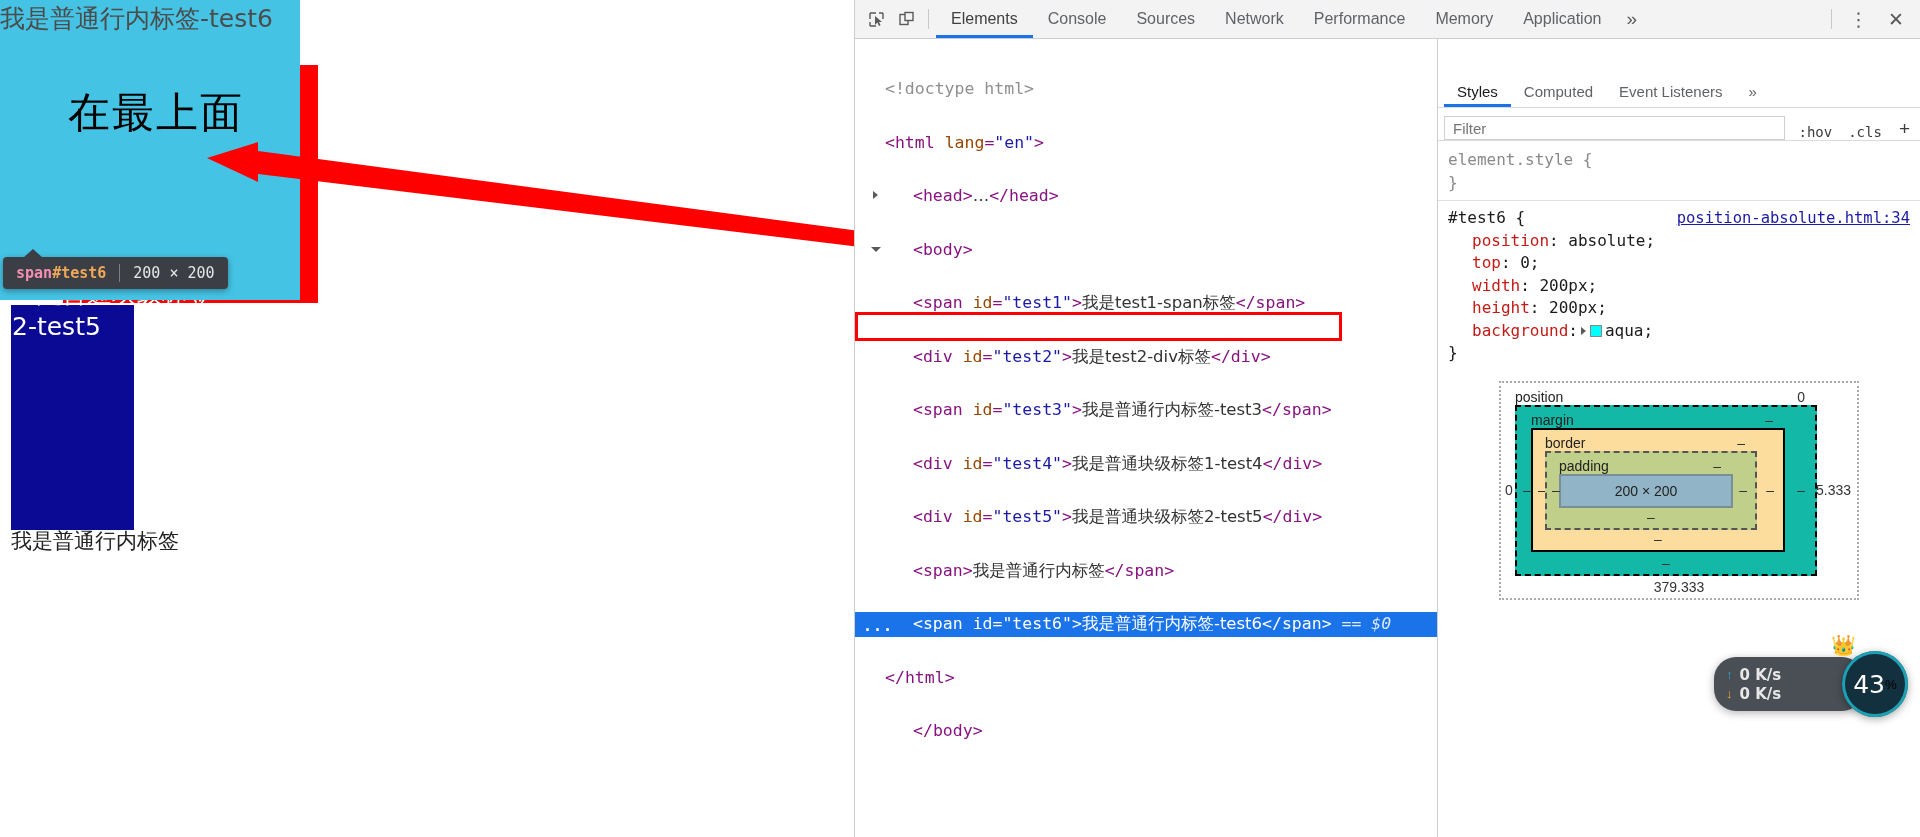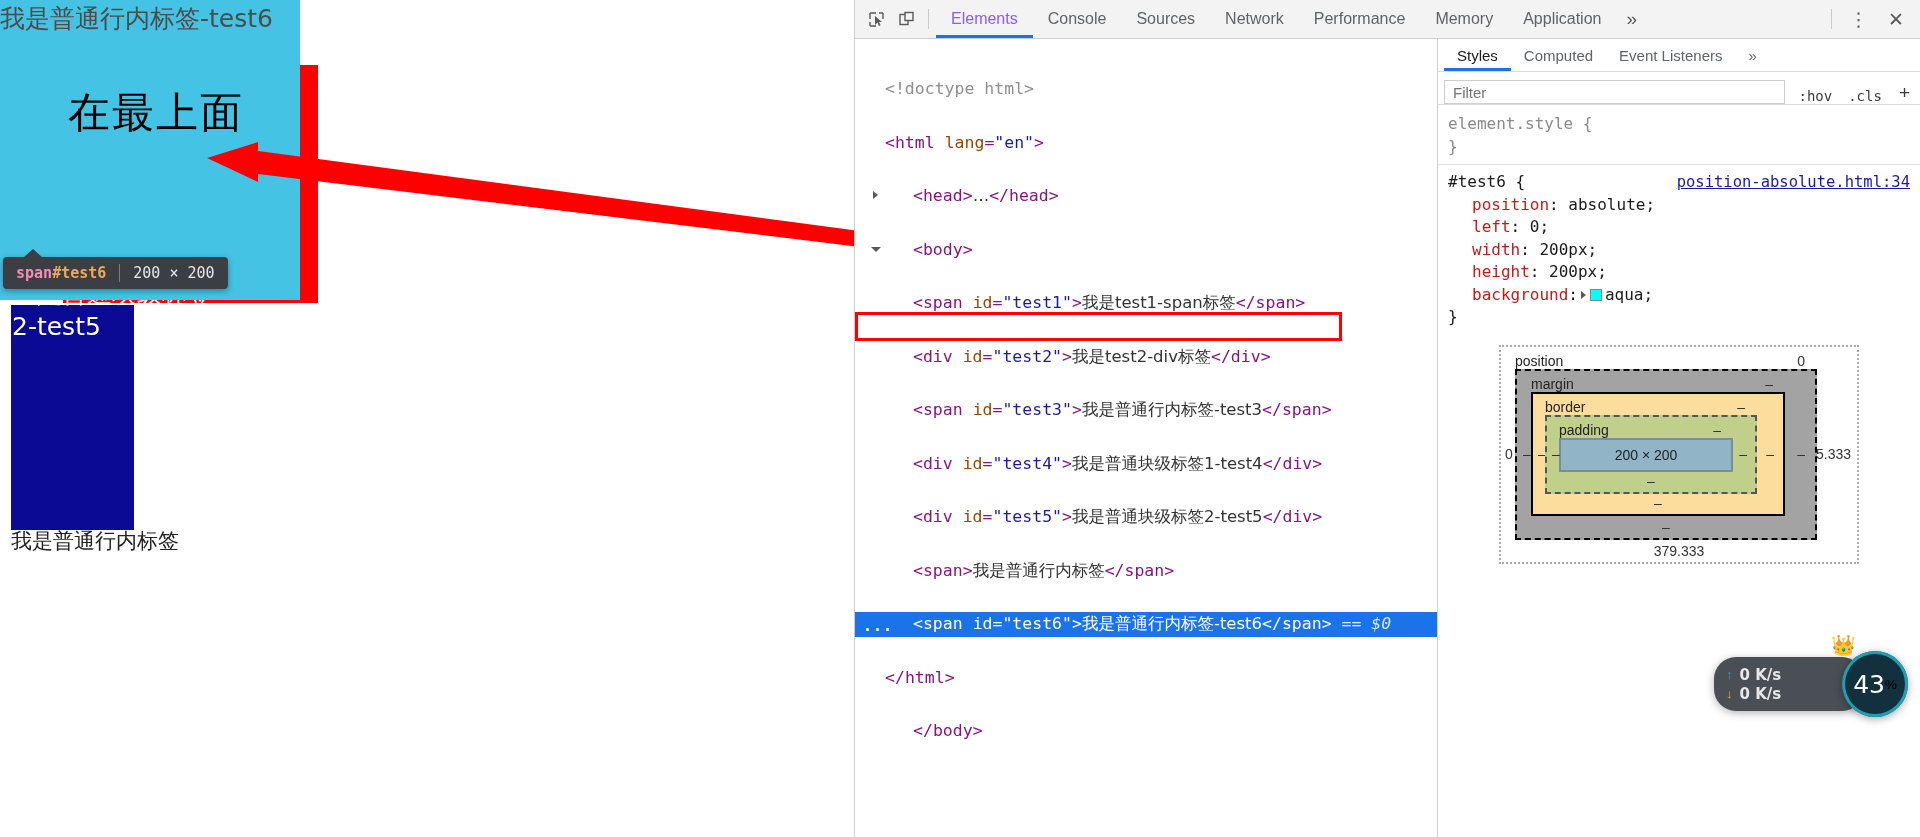--- a/index.html
+++ b/index.html
@@ -85,21 +85,21 @@
   }
   .tb-icon{
     width:30px;height:28px;display:flex;align-items:center;justify-content:center;
     cursor:pointer; color:#5a5a5a;
   }
   .tb-sep{ width:1px;height:20px;background:#c9c9c9;margin:0 7px; }
   .dt-tab{
     padding:0 15px;height:38px;display:flex;align-items:center;
     font-size:16px;color:#5f6368;cursor:pointer;white-space:nowrap;
   }
-  .dt-tab.active{ color:#8b5cf6; box-shadow:inset 0 -3px 0 #1a73e8; }
+  .dt-tab.active{ color:#404040; box-shadow:inset 0 -3px 0 #1a73e8; }
   .tb-spacer{ flex:1; }
   .tb-more{ font-size:19px;color:#5a5a5a;padding:0 10px;cursor:pointer; }
 
   
   .dt-body{ flex:1; display:flex; min-height:0; }
   #dom-pane{
     width:583px; min-width:583px; background:#fff; overflow:hidden;
     position:relative; border-right:1px solid #cdcdcd;
     padding:9px 0 0 0;
   }
@@ -139,21 +139,21 @@
   }
   #selected-outline{
     position:absolute; left:0; top:273px; width:487px; height:29px;
     border:3px solid #ff0000; box-sizing:border-box; pointer-events:none; z-index:9;
   }
 
   
   #styles-pane{ flex:1; display:flex; flex-direction:column; min-width:0; background:#fff; }
   .styles-tabs{
     height:33px;min-height:33px;display:flex;align-items:center;
-    border-bottom:1px solid #dcdcdc;background:#fff;padding-left:6px;
+    border-bottom:1px solid #dcdcdc;background:#fff;padding-left:6px;margin-top:36px;
   }
   .st-tab{ padding:0 13px;height:32px;display:flex;align-items:center;
     font-size:15px;color:#5f6368;cursor:pointer;white-space:nowrap;}
   .st-tab.active{ color:#1a1a1a;box-shadow:inset 0 -3px 0 #1a73e8; }
   .filter-row{
     height:33px;min-height:33px;display:flex;align-items:flex-end;
     border-bottom:1px solid #dcdcdc; padding:0 6px; gap:10px;
   }
   .filter-input{
     flex:1; height:24px; border:1px solid #cfcfcf; background:#fff;
@@ -184,21 +184,21 @@
     border-left:5px solid #5a5a5a;border-top:4px solid transparent;border-bottom:4px solid transparent;
     margin:0 2px 0 3px; vertical-align:1px;}
   .rule-divider{ border-top:1px solid #e0e0e0; margin:6px -10px 6px -10px; }
 
   
   #boxmodel-wrap{ padding:16px 0 0 0; display:flex; justify-content:center; }
   .bm-position{
     border:2px dotted #aaa; padding:6px 40px 22px 14px; position:relative;
     background:#fff; width:360px;
   }
-  .bm-margin{ background:#a3a3a3; border:2px dashed #000; padding:5px 30px 22px 14px; position:relative; }
+  .bm-margin{ background:#14b8a6; border:2px dashed #000; padding:5px 30px 22px 14px; position:relative; }
   .bm-border{ background:#fcdd9e; border:2px solid #000; padding:5px 26px 20px 12px; position:relative; }
   .bm-padding{ background:#c0cf8a; border:2px dashed #555; padding:5px 22px 20px 12px; position:relative;}
   .bm-content{
     background:#91b4c6; border:2px solid #7a8e98; text-align:center;
     font-size:14px; color:#222; padding:7px 0;
   }
   .bm-lbl{ font-size:14px; color:#222; font-family:"Liberation Sans",sans-serif;}
   .bm-dash{ font-size:14px; color:#333; }
   .bm-top-row{ display:flex; justify-content:space-between; align-items:center; padding-right:12px;}
   .bm-bottom{ text-align:center; font-size:14px; color:#333; position:absolute; left:0; right:0; bottom:3px;}
@@ -392,21 +392,21 @@
         <div class="rule-divider"></div>
 
         <div class="css-blk">
           <div class="sel">#test6 {</div>
           <a class="src-link">position-absolute.html:34</a>
 
           <div>
             <span class="prop">position</span><span class="pval">: </span><span class="pval">absolute;</span>
           </div>
           <div>
-            <span class="prop">left</span><span class="pval">: </span><span class="pval">0;</span>
+            <span class="prop">top</span><span class="pval">: </span><span class="pval">0;</span>
           </div>
           <div>
             <span class="prop">width</span><span class="pval">: </span><span class="pval">200px;</span>
           </div>
           <div>
             <span class="prop">height</span><span class="pval">: </span><span class="pval">200px;</span>
           </div>
           <div>
             <span class="prop">background</span><span class="pval">:</span><span class="exp-tri"></span><span class="swatch"></span><span class="pval">aqua;</span>
           </div>

